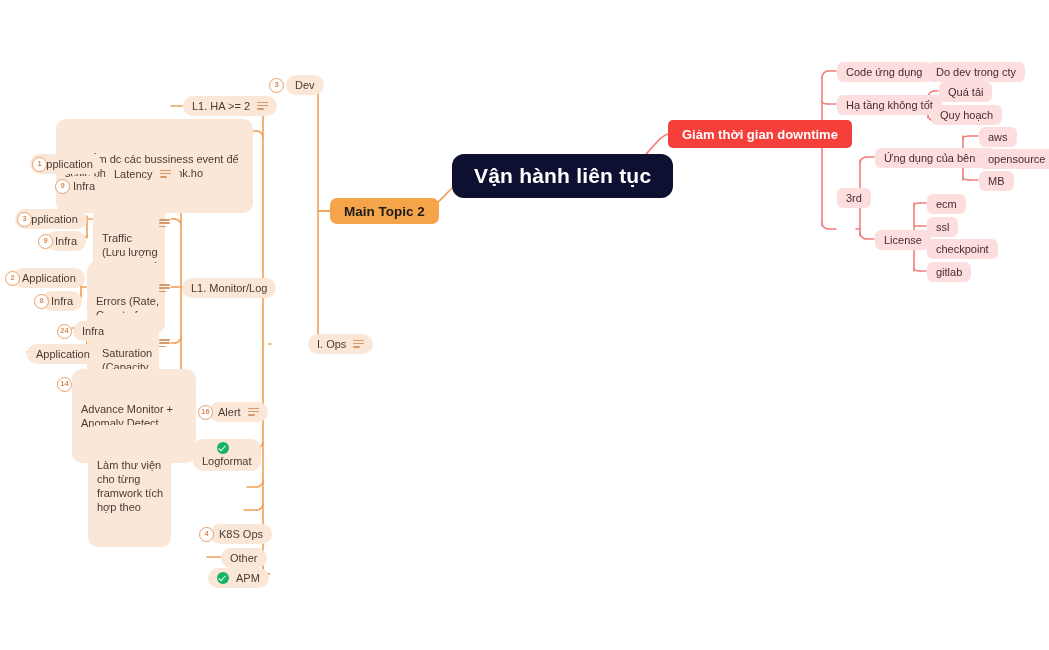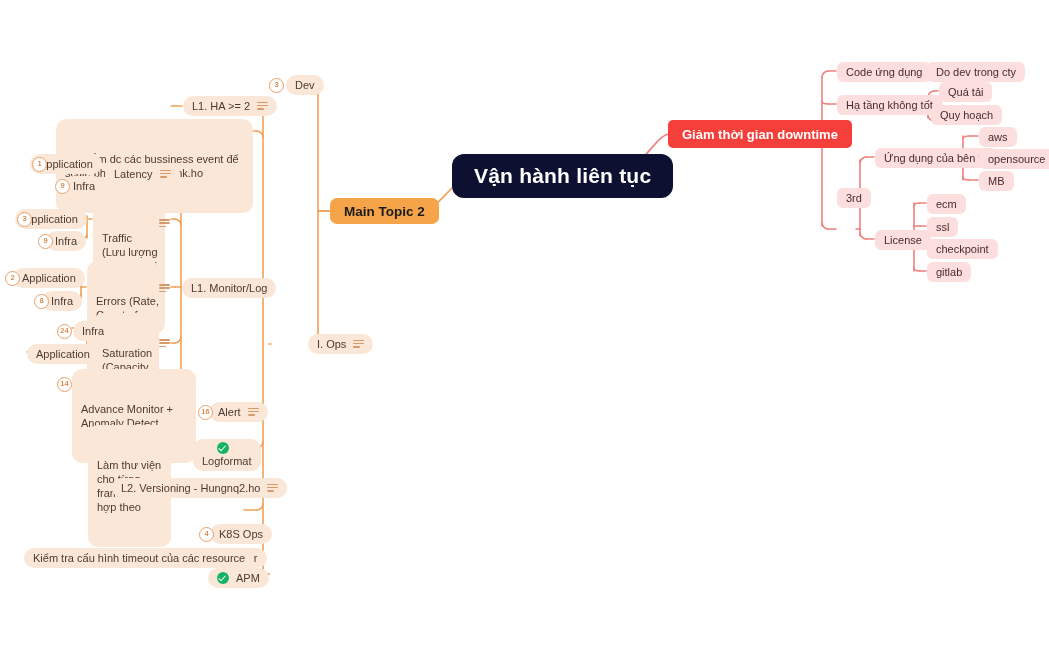--- a/index.html
+++ b/index.html
@@ -340,36 +340,29 @@
     <span class="check"></span>
     <span class="lbl">Logformat</span>
   </div>
   <div class="node peach multi" style="left:88px;top:425px;width:83px;">
     <span class="lbl">Làm thư viện
 cho từng
 framwork tích
 hợp theo</span>
   </div>
 
-  <div class="node peach" style="left:112px;top:478px;">
-    <span class="lbl">L2. Versioning - Hungnq2.ho</span>
-    <span class="ham"><i></i><i></i><i></i></span>
-  </div>
 
 
   <div class="node peach" style="left:210px;top:524px;">
     <span class="lbl">K8S Ops</span>
   </div>
   <div class="badge" style="left:199px;top:527px;">4</div>
 
   <div class="node peach" style="left:221px;top:548px;">
     <span class="lbl">Other</span>
-  </div>
-  <div class="node peach" style="left:24px;top:548px;">
-    <span class="lbl">Kiểm tra cấu hình timeout của các resource</span>
   </div>
 
   <div class="node peach" style="left:208px;top:568px;">
     <span class="check"></span>
     <span class="lbl">APM</span>
   </div>
 
   <div class="node topic-red" style="left:668px;top:120px;">
     <span class="lbl">Giảm thời gian downtime</span>
   </div>

